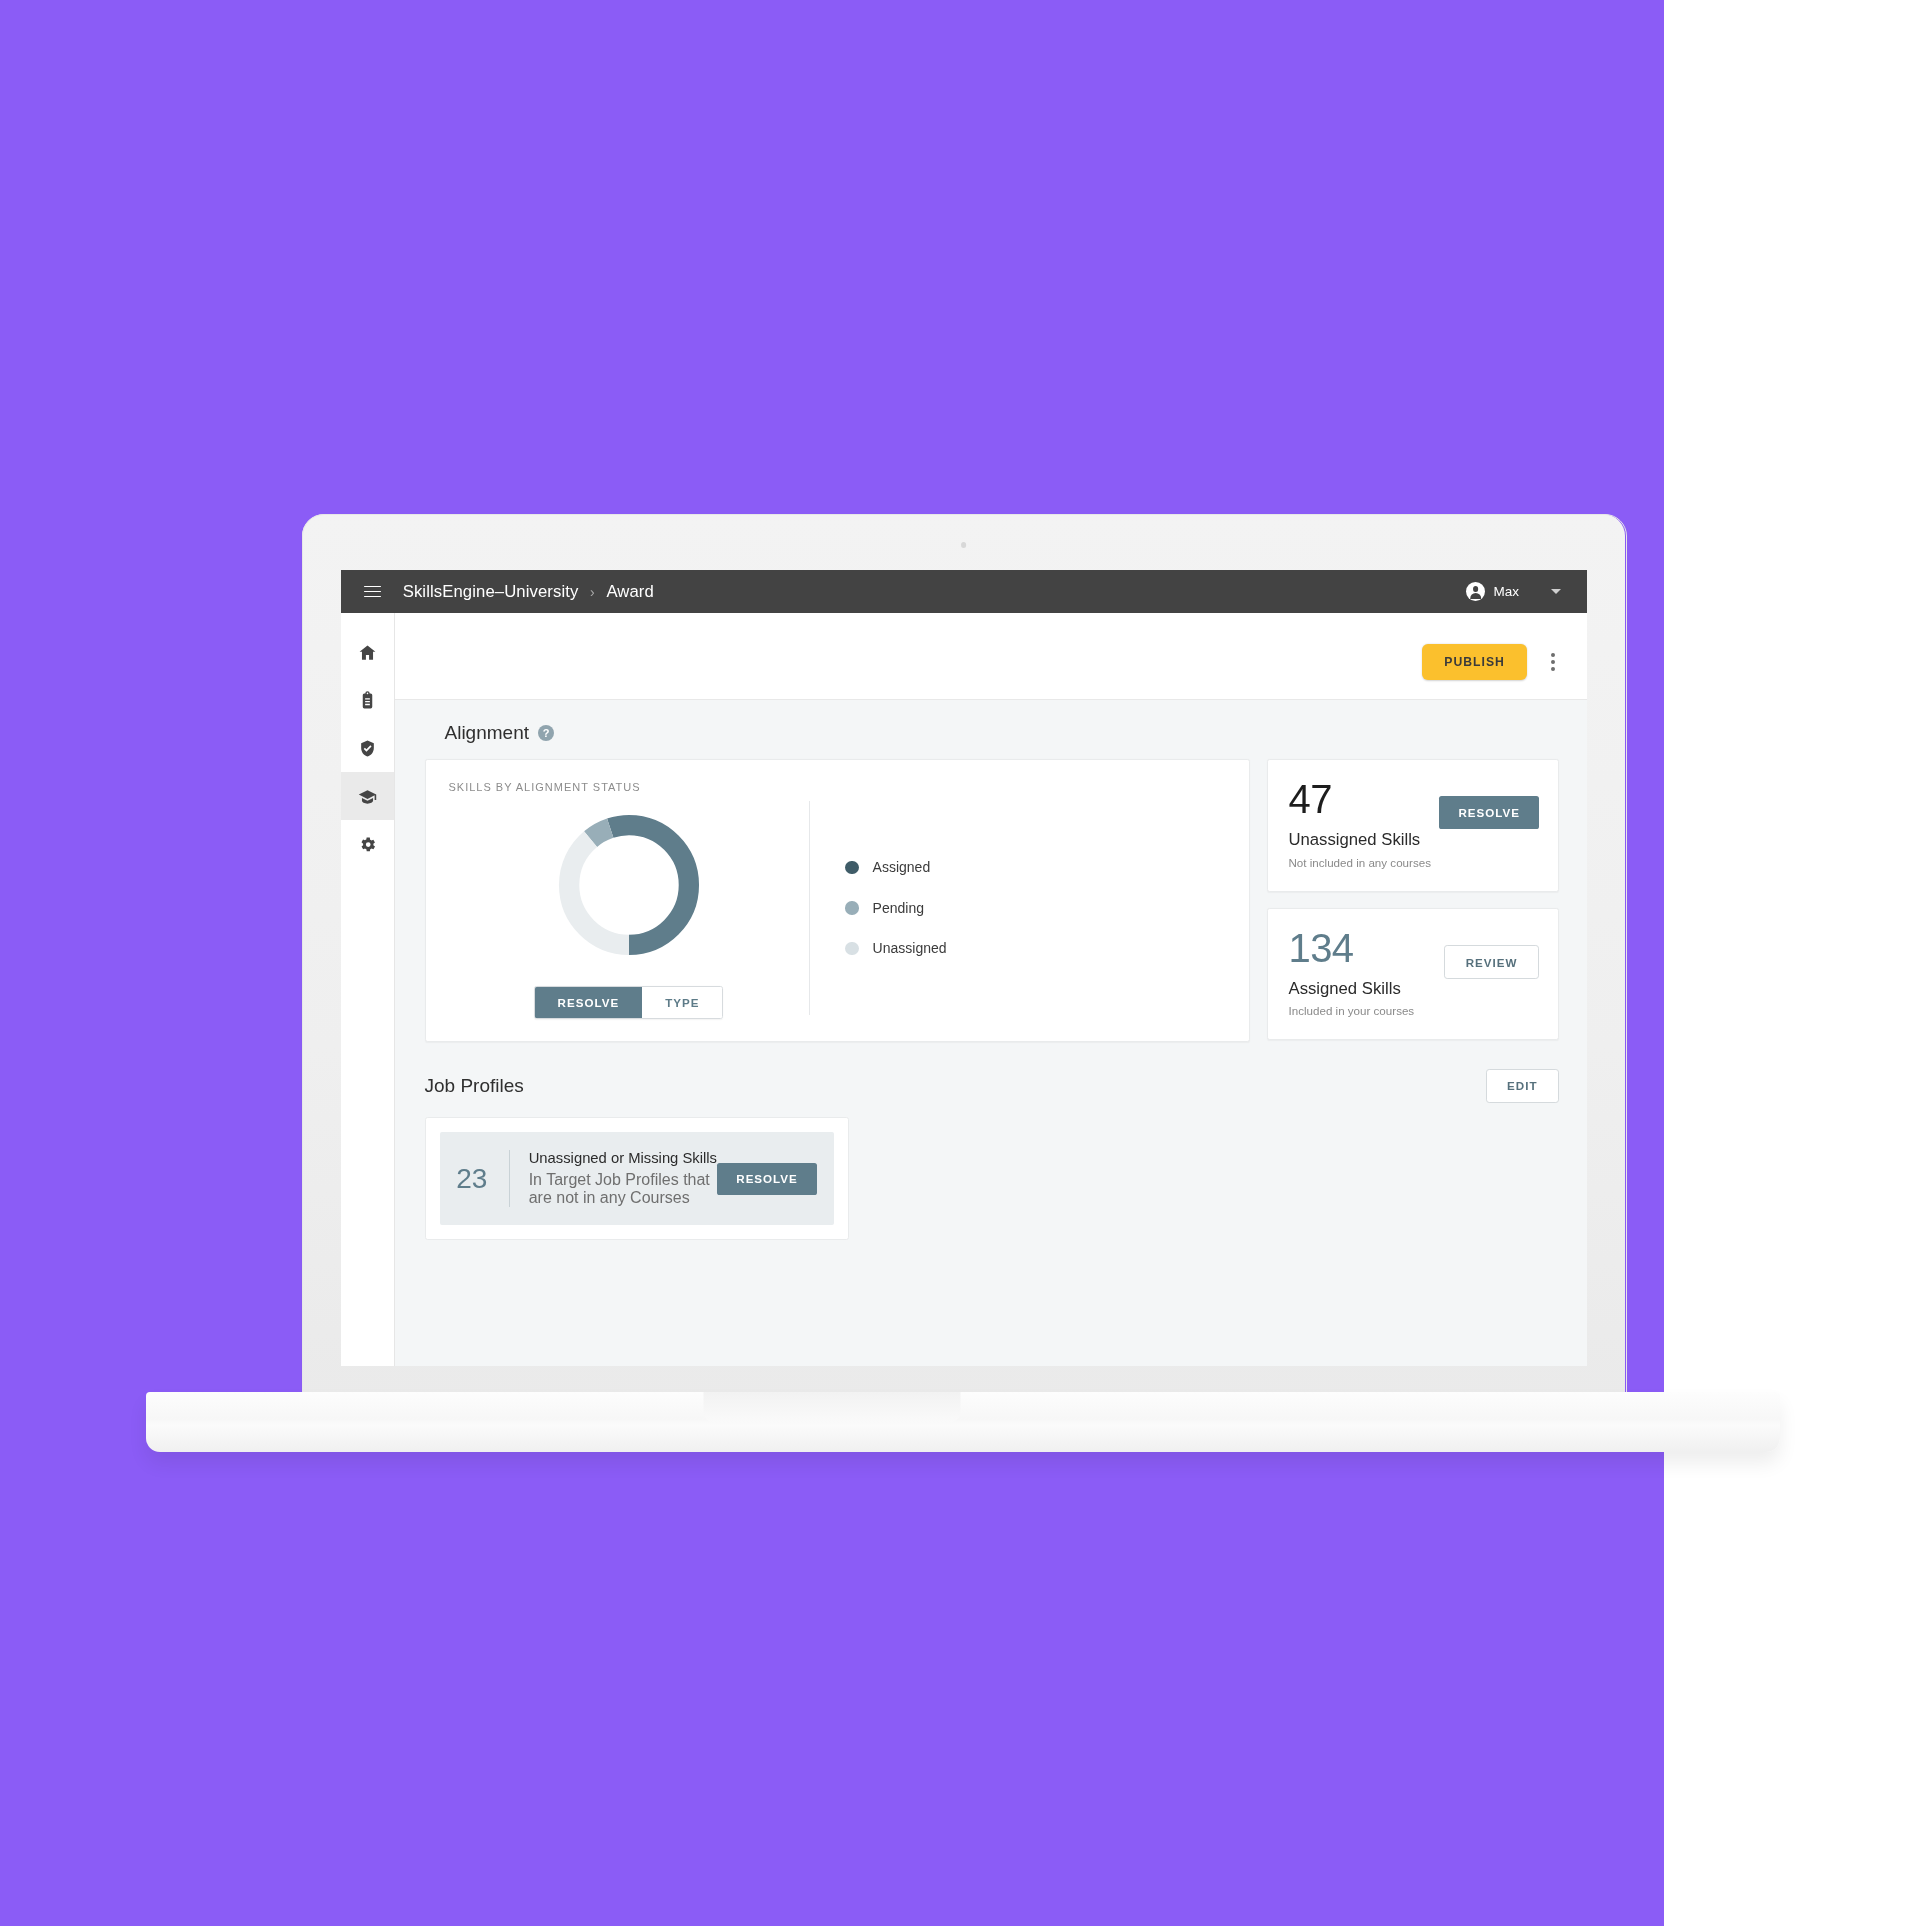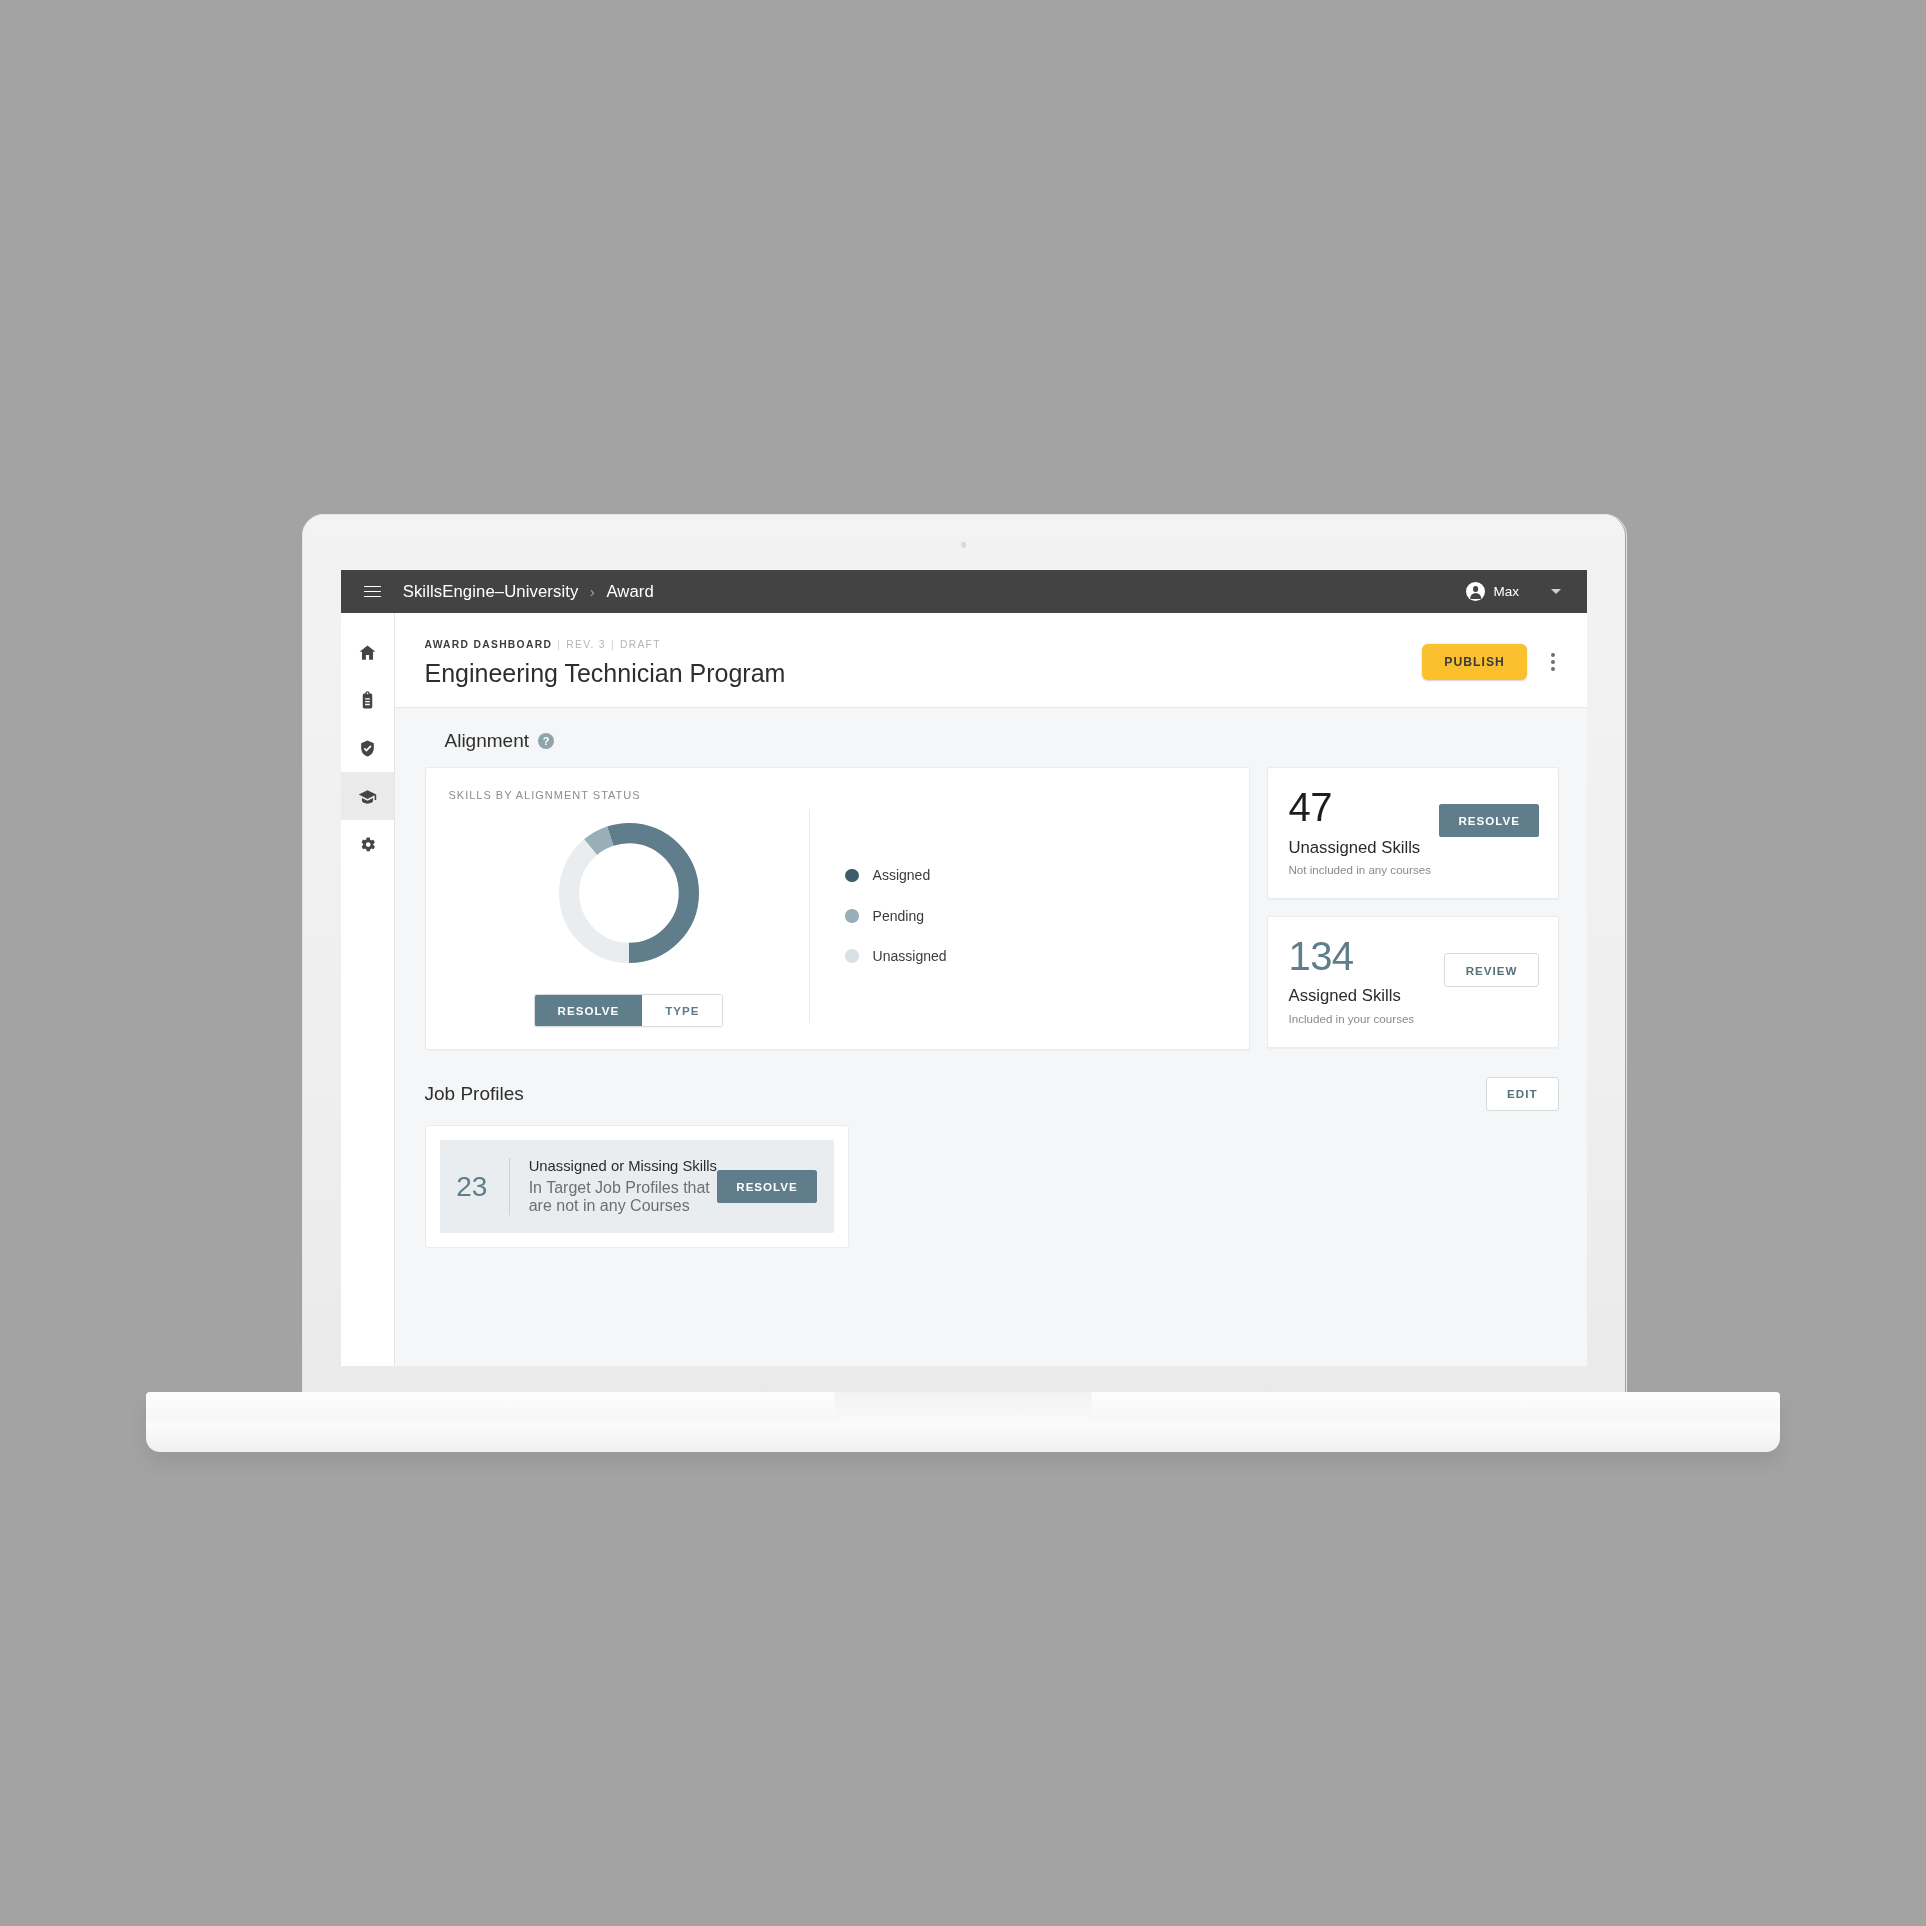--- a/index.html
+++ b/index.html
@@ -4,21 +4,21 @@
 <style>
   * { box-sizing: border-box; margin: 0; padding: 0; }
   html, body {
     width: 1926px; height: 1926px;
     background: #ffffff;
     font-family: "Liberation Sans", sans-serif;
     overflow: hidden;
   }
 
   
-  #stage { position: relative; width: 1926px; height: 1926px; background:#a3a3a3; }
+  #stage { position: relative; width: 1664px; height: 1926px; background:#8b5cf6; }
 
   .laptop-lid {
     position: absolute;
     left: 302px; top: 514px;
     width: 1323px; height: 889px;
     background: linear-gradient(180deg,#f3f3f3 0%,#efefef 60%,#eaeaea 100%);
     border-radius: 22px 22px 6.4px 6.4px;
     box-shadow: 0 1.3px 1.9px rgba(0,0,0,.05);
   }
   .laptop-lid::before{
@@ -251,26 +251,20 @@
         <div class="rail-item">
           <svg viewBox="0 0 24 24">
               <path d="M19.4 13a7.6 7.6 0 0 0 0-2l2-1.6-2-3.4-2.4 1a7.5 7.5 0 0 0-1.7-1L14.9 3h-4l-.4 2.6a7.5 7.5 0 0 0-1.7 1l-2.4-1-2 3.4L6.5 11a7.6 7.6 0 0 0 0 2l-2 1.6 2 3.4 2.4-1a7.5 7.5 0 0 0 1.7 1l.4 2.6h4l.4-2.6a7.5 7.5 0 0 0 1.7-1l2.4 1 2-3.4zM12.9 15a3 3 0 1 1 0-6 3 3 0 0 1 0 6z"></path>
             </svg>
         </div>
       </div>
 
       <div class="content">
 
         <div class="page-head">
-          <div>
-            <div class="eyebrow">
-              <span>AWARD DASHBOARD</span><span class="pipe">|</span><span class="muted">REV. 3</span><span class="pipe">|</span><span class="muted">DRAFT</span>
-            </div>
-            <div class="page-title">Engineering Technician Program</div>
-          </div>
           <div class="head-actions">
             <button class="btn-publish">PUBLISH</button>
             <div class="kebab">
                 <i></i>
                 <i></i>
                 <i></i>
               </div>
           </div>
         </div>
 

